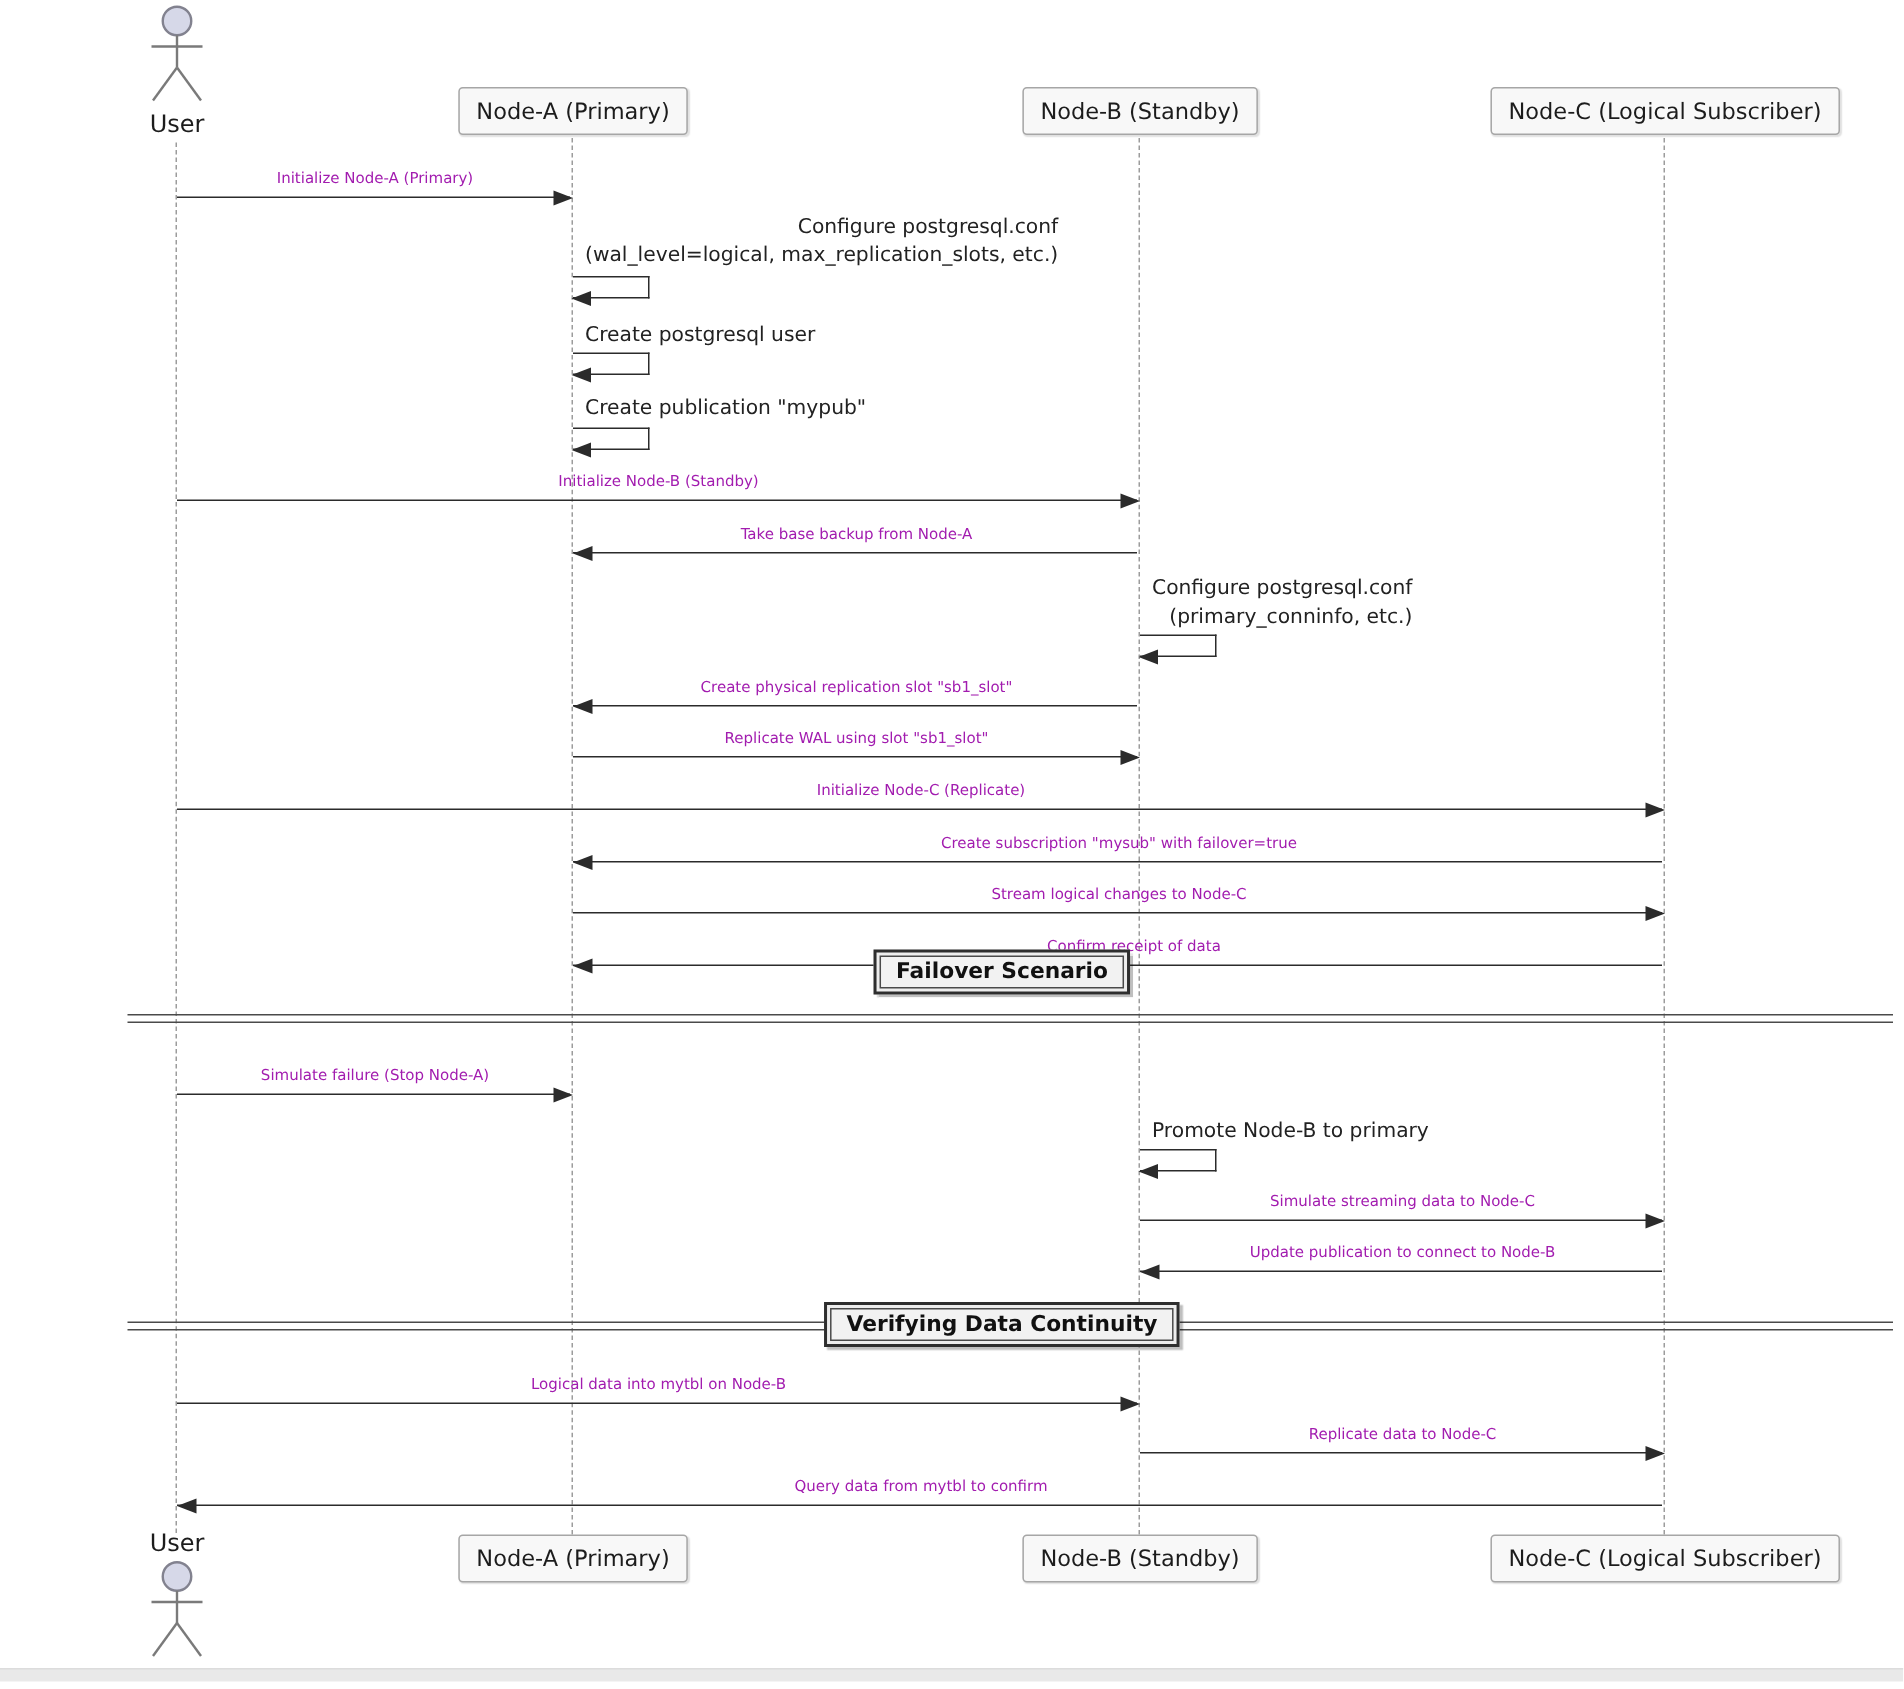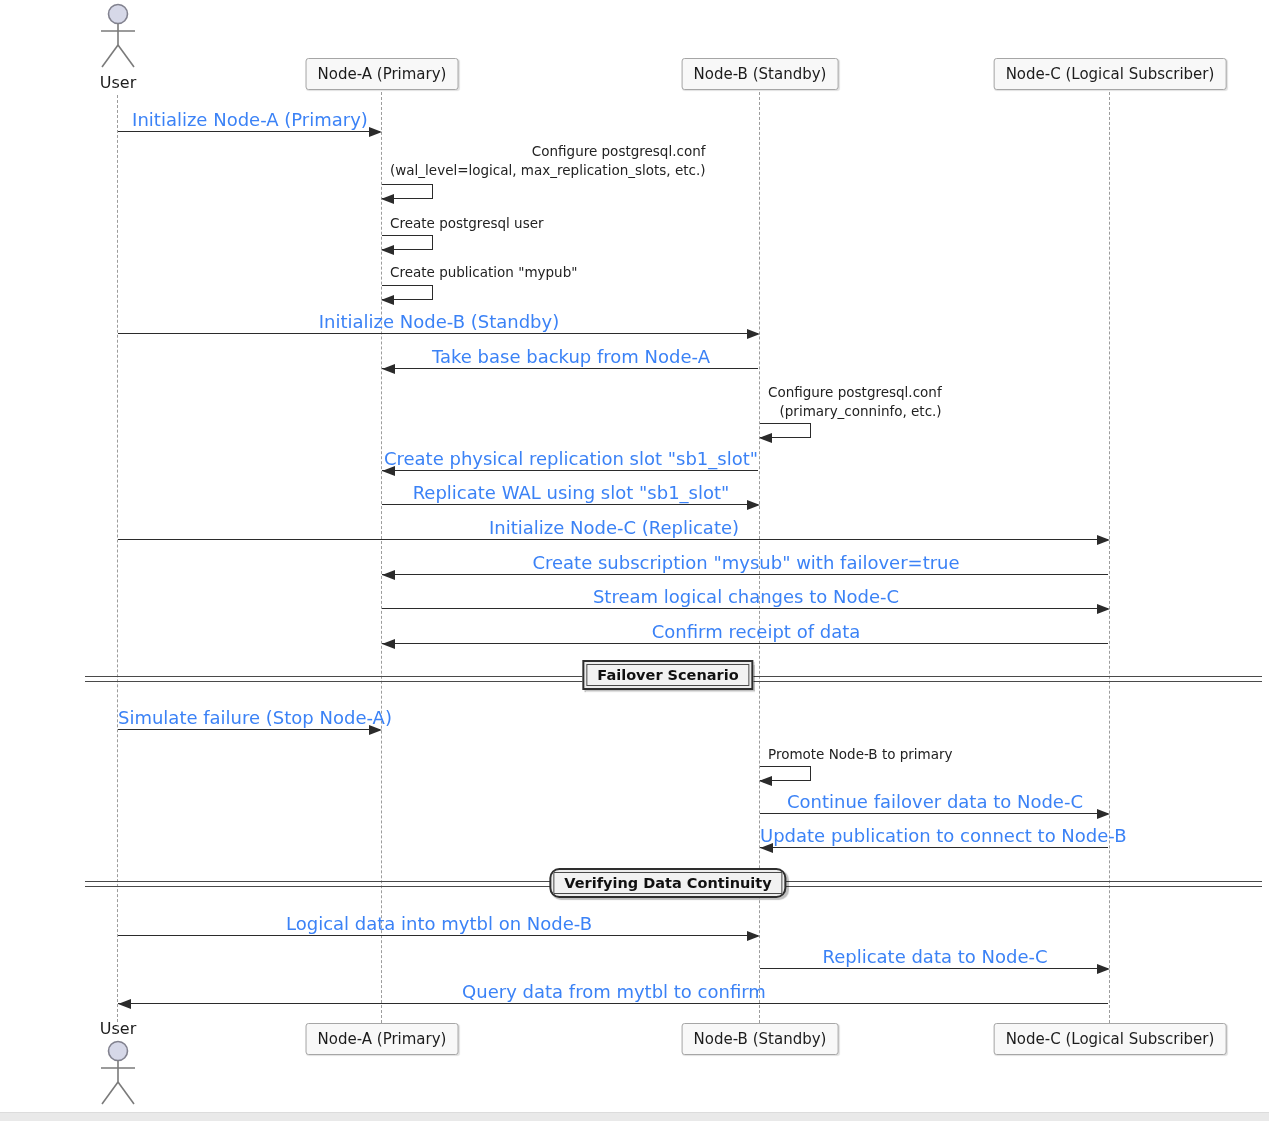--- a/index.html
+++ b/index.html
@@ -6,21 +6,21 @@
   .canvas{
     position:relative;width:1269px;height:1126px;overflow:hidden;background:#ffffff;
     font-family:"DejaVu Sans","Liberation Sans",sans-serif;color:#1c1c1c;
   }
   .lifeline{position:absolute;width:0;border-left:1.5px dashed #9c9c9c;}
   .pbox{
     position:absolute;transform:translateX(-50%);background:#f8f8f8;border:1.3px solid #a6a6a6;
     border-radius:3px;padding:6px 11px;font-size:15px;white-space:nowrap;color:#1c1c1c;
     box-shadow:1px 1px 1px rgba(0,0,0,0.12);
   }
-  .msg-label{position:absolute;text-align:center;font-size:18px;color:#3b82f6;height:18px;line-height:18px;white-space:nowrap;}
+  .msg-label{position:absolute;text-align:center;font-size:10px;color:#a21caf;height:18px;line-height:18px;white-space:nowrap;}
   .msg-line{position:absolute;height:0;border-top:1.6px solid #2b2b2b;}
   .ah{position:absolute;width:0;height:0;border-top:5px solid transparent;border-bottom:5px solid transparent;}
   .ah.right{border-left:13px solid #2b2b2b;}
   .ah.left{border-right:13px solid #2b2b2b;}
   .self-label{position:absolute;font-size:13.5px;color:#222;text-align:right;white-space:pre-line;line-height:19px;}
   .self-loop{position:absolute;width:50px;height:13px;border:1.5px solid #2b2b2b;border-left:none;}
   .divider-line{position:absolute;left:85px;width:1177px;height:4px;border-top:1.6px solid #4a4a4a;border-bottom:1.6px solid #4a4a4a;}
   .divider-box{position:absolute;transform:translateX(-50%);border:2px solid #2e2e2e;background:#ededed;padding:2px;box-shadow:2px 2px 1px rgba(0,0,0,0.25);}
   .divider-inner{border:1px solid #4a4a4a;background:#f2f2f2;padding:2px 10px;font-weight:bold;font-size:14.5px;color:#111;white-space:nowrap;}
   .actor-label{position:absolute;transform:translateX(-50%);font-size:16px;color:#1c1c1c;height:18px;line-height:18px;white-space:nowrap;}
@@ -93,37 +93,37 @@
       <div class="msg-label" style="left: 382px; width: 728px; top: 554px;">Create subscription "mysub" with failover=true</div>
       <div class="msg-line" style="left: 382px; width: 726px; top: 574px;"></div>
       <div class="ah left" style="left: 382px; top: 570px;"></div>
       <div class="msg-label" style="left: 382px; width: 728px; top: 588px;">Stream logical changes to Node-C</div>
       <div class="msg-line" style="left: 382px; width: 726px; top: 608px;"></div>
       <div class="ah right" style="left: 1097px; top: 604px;"></div>
       <div class="msg-label" style="left: 392px; width: 728px; top: 623px;">Confirm receipt of data</div>
       <div class="msg-line" style="left: 382px; width: 726px; top: 643px;"></div>
       <div class="ah left" style="left: 382px; top: 639px;"></div>
       <div class="divider-line" style="top: 676px;"></div>
-      <div class="divider-box" style="left: 668px; top: 660px;">
+      <div class="divider-box" style="left: 668px; top: 633px;">
         <div class="divider-inner">Failover Scenario</div>
       </div>
       <div class="msg-label" style="left: 118px; width: 264px; top: 709px;">Simulate failure (Stop Node-A)</div>
       <div class="msg-line" style="left: 118px; width: 262px; top: 729px;"></div>
       <div class="ah right" style="left: 369px; top: 725px;"></div>
       <div class="self-label" style="left: 768px; top: 745px;">Promote Node-B to primary</div>
       <div class="self-loop" style="left: 760px; top: 766px;"></div>
       <div class="ah left" style="left: 759px; top: 776px;"></div>
-      <div class="msg-label" style="left: 760px; width: 350px; top: 793px;">Continue failover data to Node-C</div>
+      <div class="msg-label" style="left: 760px; width: 350px; top: 793px;">Simulate streaming data to Node-C</div>
       <div class="msg-line" style="left: 760px; width: 348px; top: 813px;"></div>
       <div class="ah right" style="left: 1097px; top: 809px;"></div>
       <div class="msg-label" style="left: 760px; width: 350px; top: 827px;">Update publication to connect to Node-B</div>
       <div class="msg-line" style="left: 760px; width: 348px; top: 847px;"></div>
       <div class="ah left" style="left: 760px; top: 843px;"></div>
       <div class="divider-line" style="top: 881px;"></div>
-      <div class="divider-box" style="left: 668px; top: 868px; border-radius: 10px;">
+      <div class="divider-box" style="left: 668px; top: 868px;">
         <div class="divider-inner">Verifying Data Continuity</div>
       </div>
       <div class="msg-label" style="left: 118px; width: 642px; top: 915px;">Logical data into mytbl on Node-B</div>
       <div class="msg-line" style="left: 118px; width: 640px; top: 935px;"></div>
       <div class="ah right" style="left: 747px; top: 931px;"></div>
       <div class="msg-label" style="left: 760px; width: 350px; top: 948px;">Replicate data to Node-C</div>
       <div class="msg-line" style="left: 760px; width: 348px; top: 968px;"></div>
       <div class="ah right" style="left: 1097px; top: 964px;"></div>
       <div class="msg-label" style="left: 118px; width: 992px; top: 983px;">Query data from mytbl to confirm</div>
       <div class="msg-line" style="left: 118px; width: 990px; top: 1003px;"></div>

